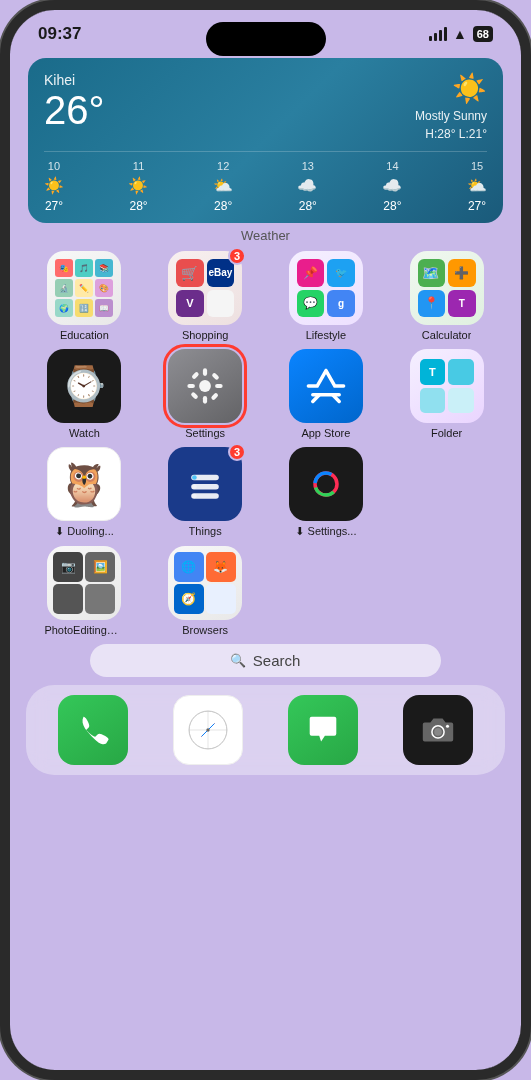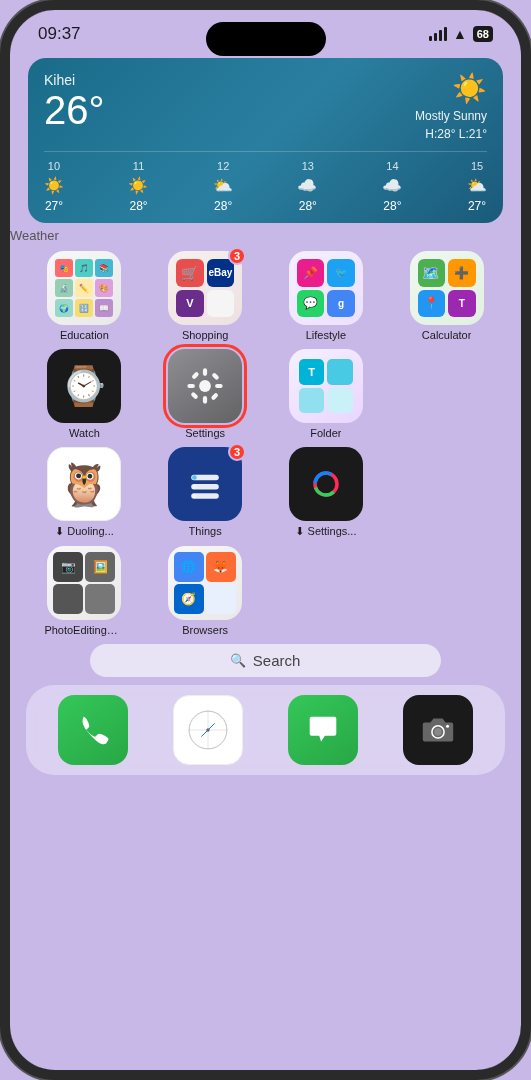--- a/index.html
+++ b/index.html
@@ -33,21 +33,21 @@
     .status-bar {
       display: flex;
       justify-content: space-between;
       align-items: center;
       padding: 14px 28px 6px 28px;
       position: relative;
       z-index: 10;
     }
     .status-time {
       font-size: 17px;
-      font-weight: 400;
+      font-weight: 700;
       color: #1a1a1a;
     }
     .status-icons {
       display: flex;
       align-items: center;
       gap: 6px;
     }
     .signal-bars {
       display: flex;
       align-items: flex-end;
@@ -139,21 +139,21 @@
       opacity: 0.8;
     }
     .forecast-icon {
       font-size: 16px;
     }
     .forecast-temp {
       font-size: 12px;
       font-weight: 500;
     }
     .widget-label {
-      text-align: left;
+      text-align: center;
       font-size: 13px;
       color: #555;
       margin: 5px 0 8px 0;
     }
     
     .app-grid {
       display: grid;
       grid-template-columns: repeat(4, 1fr);
       gap: 8px 4px;
       padding: 0 16px;
@@ -443,20 +443,32 @@
                 <rect x="68" y="66" width="10" height="18" rx="5" transform="rotate(45 73 75)"></rect>
                 <rect x="16" y="68" width="18" height="10" rx="5" transform="rotate(45 25 73)"></rect>
                 <rect x="66" y="22" width="18" height="10" rx="5" transform="rotate(45 75 27)"></rect>
               </g>
             </svg>
           </div>
         </div>
         <span class="app-label">Settings</span>
       </div>
 
+      <div class="app-item">
+        <div class="app-icon-wrap">
+          <div class="app-icon icon-appstore">
+            <svg width="44" height="44" viewBox="0 0 100 100">
+              <path d="M50 15 L70 50 L90 50 M50 15 L30 50 L10 50" stroke="white" stroke-width="8" fill="none" stroke-linecap="round"></path>
+              <path d="M20 70 L80 70" stroke="white" stroke-width="8" stroke-linecap="round"></path>
+              <path d="M35 70 L20 85 M65 70 L80 85" stroke="white" stroke-width="8" stroke-linecap="round"></path>
+            </svg>
+          </div>
+        </div>
+        <span class="app-label">App Store</span>
+      </div>
 
       <div class="app-item">
         <div class="app-icon-wrap">
           <div class="app-icon" style="background:linear-gradient(145deg,#f5f0ff,#ead5ff);">
             <div style="display:grid;grid-template-columns:repeat(2,1fr);grid-template-rows:repeat(2,1fr);gap:3px;padding:10px;width:100%;height:100%;">
               <div style="background:#00b4d8;border-radius:5px;display:flex;align-items:center;justify-content:center;font-size:11px;color:white;font-weight:700;">T</div>
               <div style="background:#48cae4;border-radius:5px;"></div>
               <div style="background:#90e0ef;border-radius:5px;"></div>
               <div style="background:#caf0f8;border-radius:5px;"></div>
             </div>

